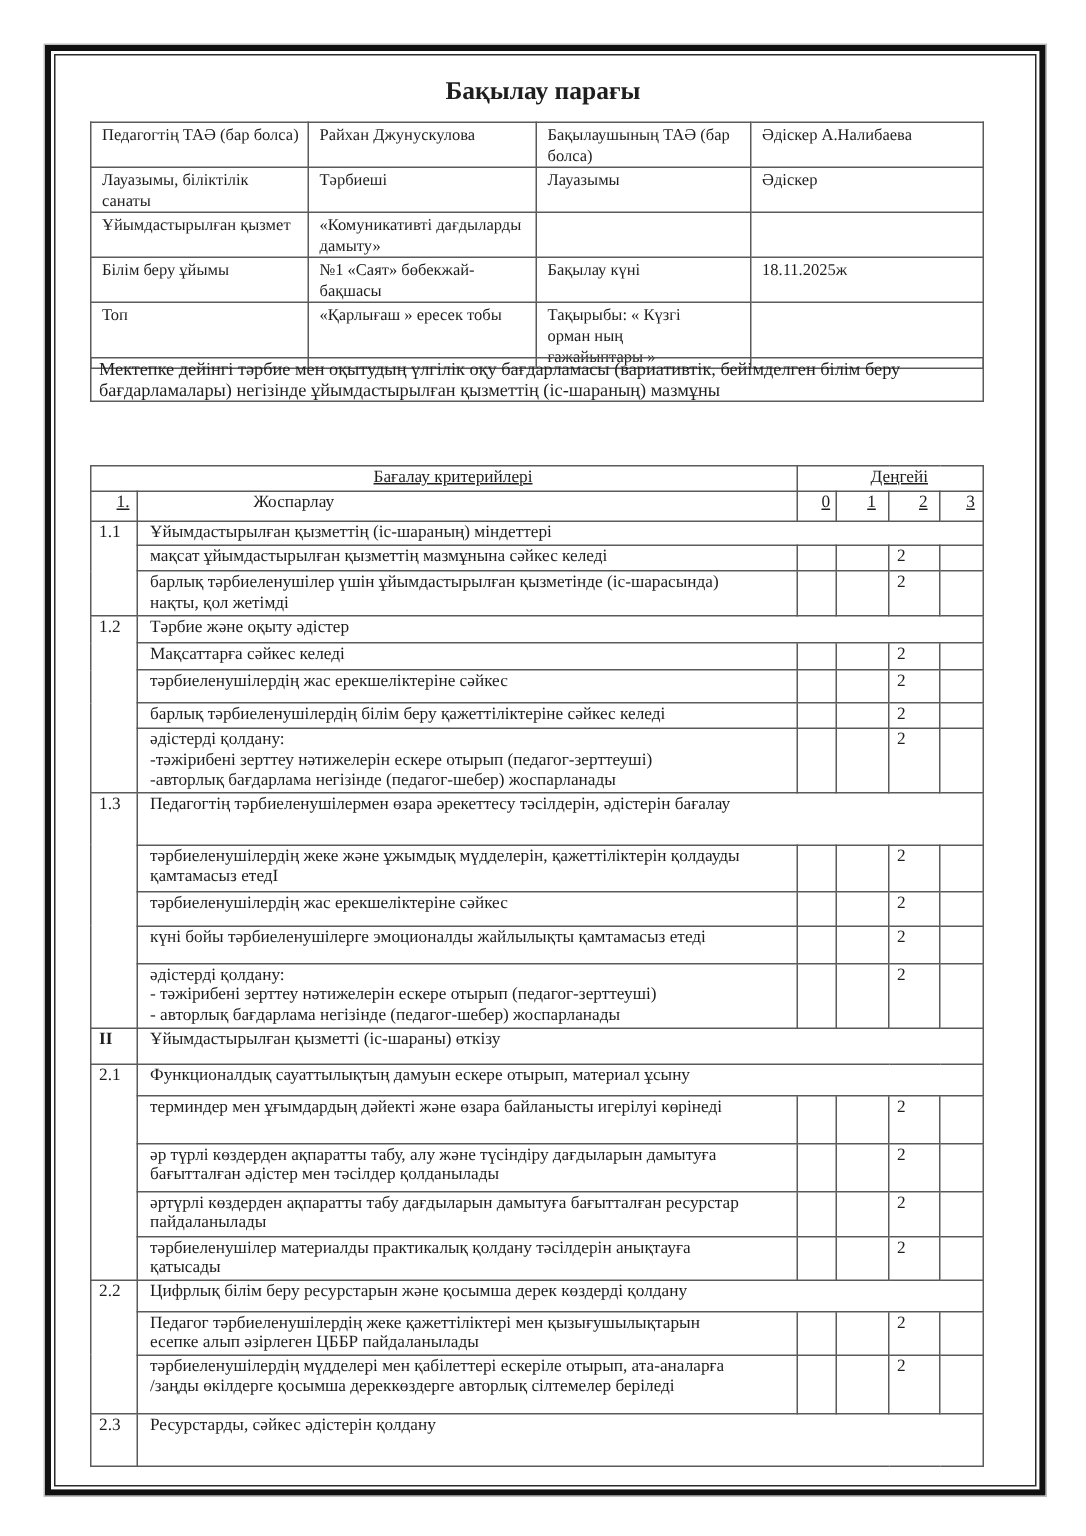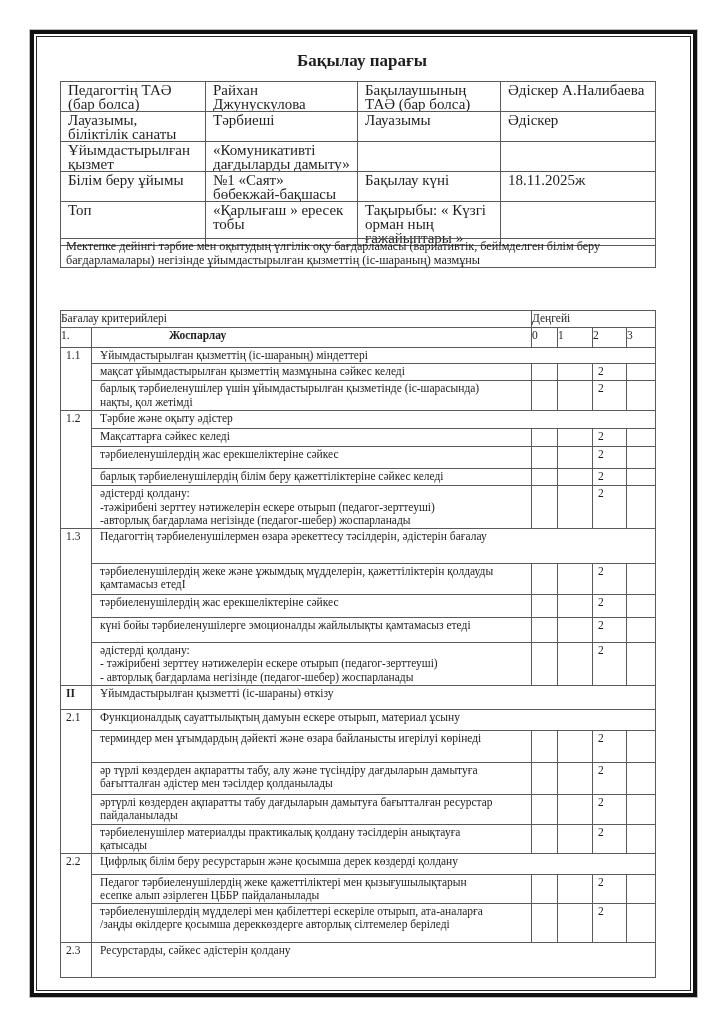--- a/index.html
+++ b/index.html
@@ -5,34 +5,34 @@
   html, body { margin:0; padding:0; background:#fff; }
   body { width:724px; height:1024px; position:relative; overflow:hidden;
          font-family:"Liberation Serif", "DejaVu Serif", serif; color:#1e1e1e; }
   .frame { position:absolute; left:30px; top:30px; width:667px; height:967px;
            box-sizing:border-box; border:4px solid #111;
            box-shadow: inset 0 0 0 2px #fff, inset 0 0 0 3px #2a2a2a, 0 0 0 1px #bdbdbd; }
   .title { position:absolute; left:0; width:724px; top:51px; text-align:center;
            font-weight:bold; font-size:17px; }
   table { position:absolute; left:60px; width:595px; border-collapse:collapse; table-layout:fixed; }
   td { border:1px solid #5a5a5a; vertical-align:top; padding:0 4px 0 7px; overflow:hidden; }
-  .info { top:81px; font-size:15px; line-height:14px; }
+  .info { top:81px; font-size:11px; line-height:14px; }
   .info td { padding-top:1px; }
   .goals { top:238px; font-size:12.2px; line-height:14px;padding-left:14px; }
   .goals td { padding-left:5px; }
   .goals .goal-text { padding-left:47px; }
   .crit { top:310px; font-size:11.5px; line-height:13.5px; }
   .crit td { padding:1px 3px 0 5px; }
   .crit td.txt { padding-left:8px; white-space:pre-line; }
   .crit td.num { padding-left:5px; }
   .crit td.lvl { padding-left:5px; }
-  .crit td.center { text-align:left; padding-left:0; padding-right:0; }
+  .crit td.center { text-align:center; padding-left:12px; padding-right:0;text-decoration:underline; }
   .pl { white-space:pre-line; }
   .bold { font-weight:bold; }
-  .indent-plan { padding-left:77px !important;font-weight:bold; }
+  .indent-plan { padding-left:77px !important; }
 </style>
 </head>
 <body>
 
 <div class="frame"></div>
 
 <div class="title">Бақылау парағы</div>
 
 <table class="info">
   <colgroup>

